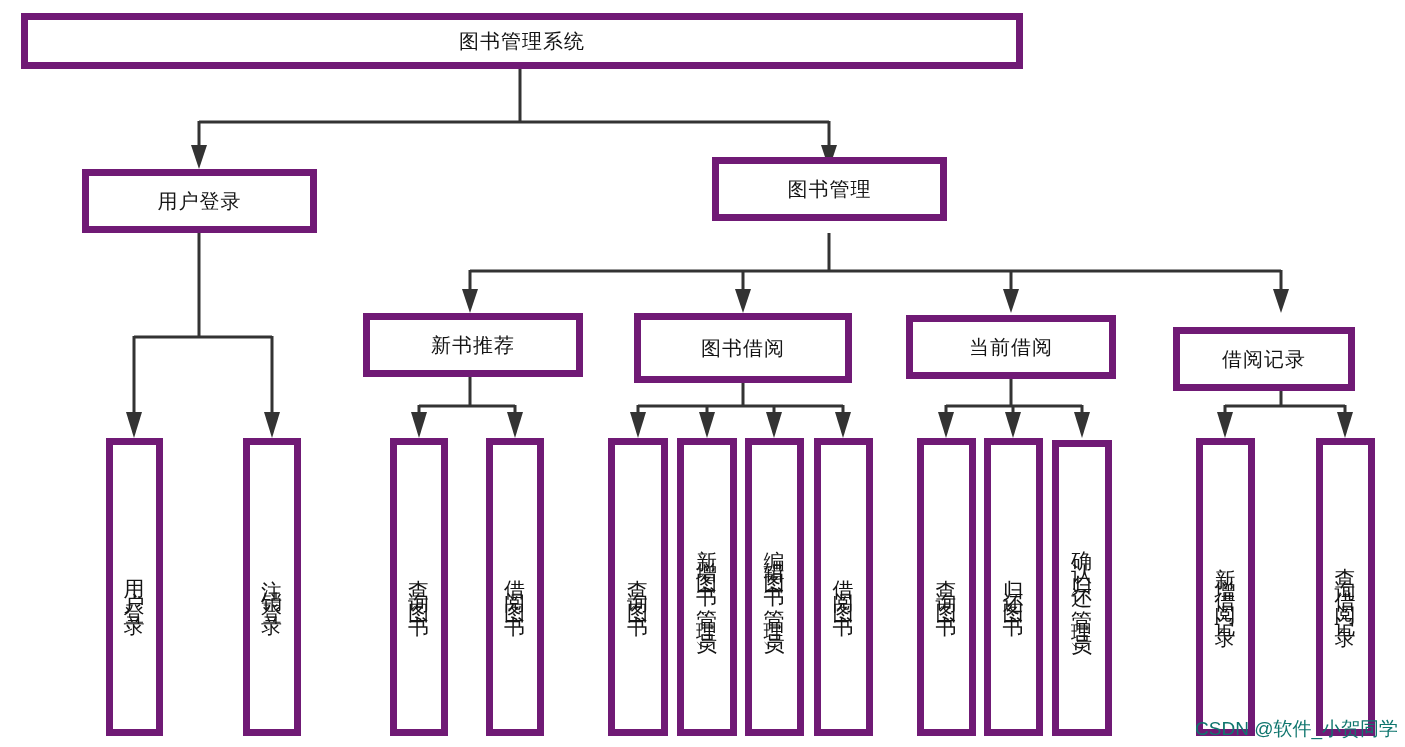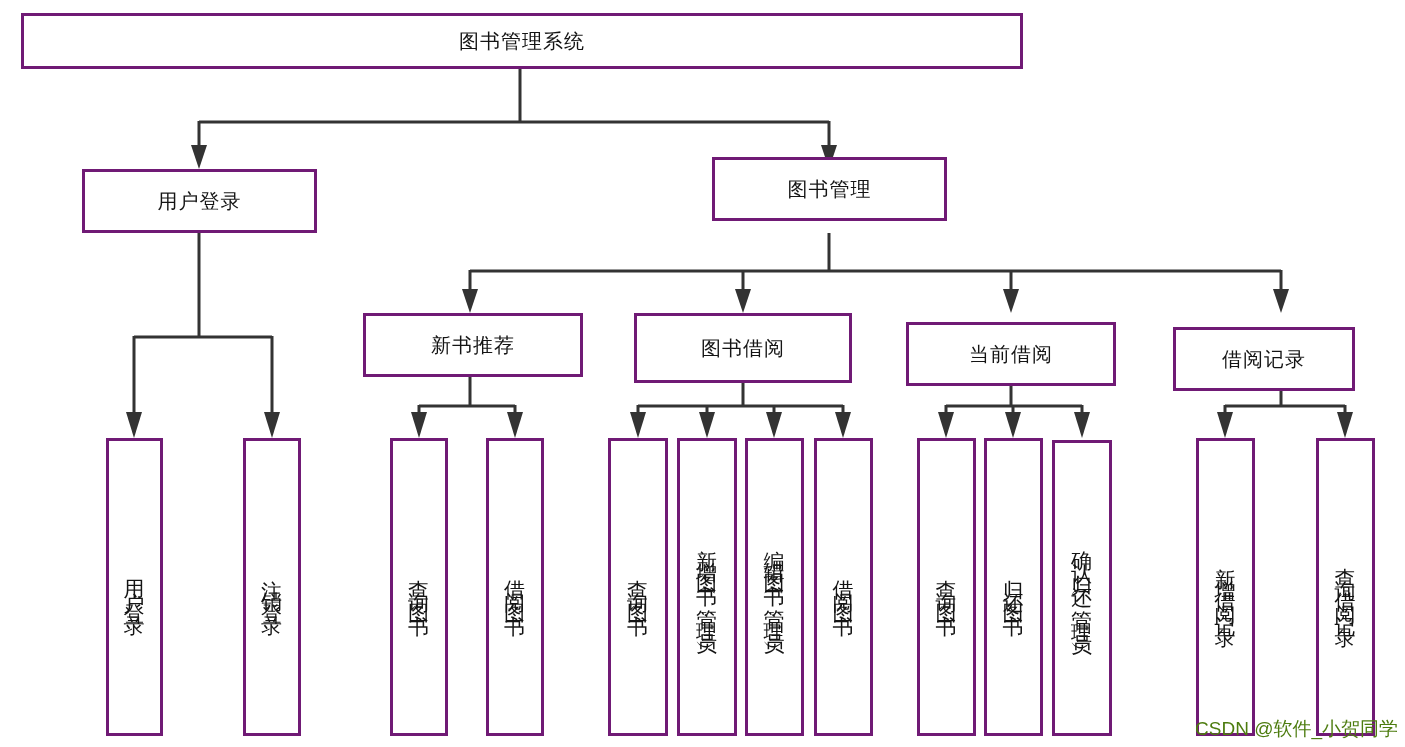--- a/index.html
+++ b/index.html
@@ -7,21 +7,21 @@
     position:relative;
     width:1405px;height:747px;
     background:#ffffff;
     font-family:"Liberation Sans","DejaVu Sans",sans-serif;
     overflow:hidden;
   }
   #wires{position:absolute;left:0;top:0;width:1405px;height:747px;}
   .node{
     position:absolute;
     box-sizing:border-box;
-    border:3px solid #701a75;
+    border:7px solid #701a75;
     background:#ffffff;
     display:flex;
     align-items:center;
     justify-content:center;
     color:#141414;
     font-size:20px;
     letter-spacing:1px;
     text-align:center;
   }
   .node.v{
@@ -29,21 +29,21 @@
     text-orientation:mixed;
     font-size:21px;
     letter-spacing:12px;
     line-height:1;
   }
   .watermark{
     position:absolute;
     right:7px;
     bottom:5px;
     font-size:19px;
-    color:#4d7c0f;
+    color:#0f766e;
     letter-spacing:0px;
     white-space:nowrap;
     pointer-events:none;
   }
 </style>
 </head>
 <body>
 
 <div id="stage">
 
@@ -90,21 +90,21 @@
     </g>
   </svg>
 
   <div class="node" style="left:21px;top:13px;width:1002px;height:56px">图书管理系统</div>
 
   <div class="node" style="left:82px;top:169px;width:235px;height:64px">用户登录</div>
   <div class="node" style="left:712px;top:157px;width:235px;height:64px">图书管理</div>
 
   <div class="node" style="left:363px;top:313px;width:220px;height:64px">新书推荐</div>
   <div class="node" style="left:634px;top:313px;width:218px;height:70px">图书借阅</div>
-  <div class="node" style="left:906px;top:322px;width:210px;height:64px">当前借阅</div>
+  <div class="node" style="left:906px;top:315px;width:210px;height:64px">当前借阅</div>
   <div class="node" style="left:1173px;top:327px;width:182px;height:64px">借阅记录</div>
 
   <div class="node v" style="left:106px;top:438px;width:57px;height:298px">用户登录</div>
   <div class="node v" style="left:243px;top:438px;width:58px;height:298px">注销登录</div>
 
   <div class="node v" style="left:390px;top:438px;width:58px;height:298px">查询图书</div>
   <div class="node v" style="left:486px;top:438px;width:58px;height:298px">借阅图书</div>
 
   <div class="node v" style="left:608px;top:438px;width:60px;height:298px">查询图书</div>
   <div class="node v" style="left:677px;top:438px;width:60px;height:298px">新增图书（管理员）</div>

